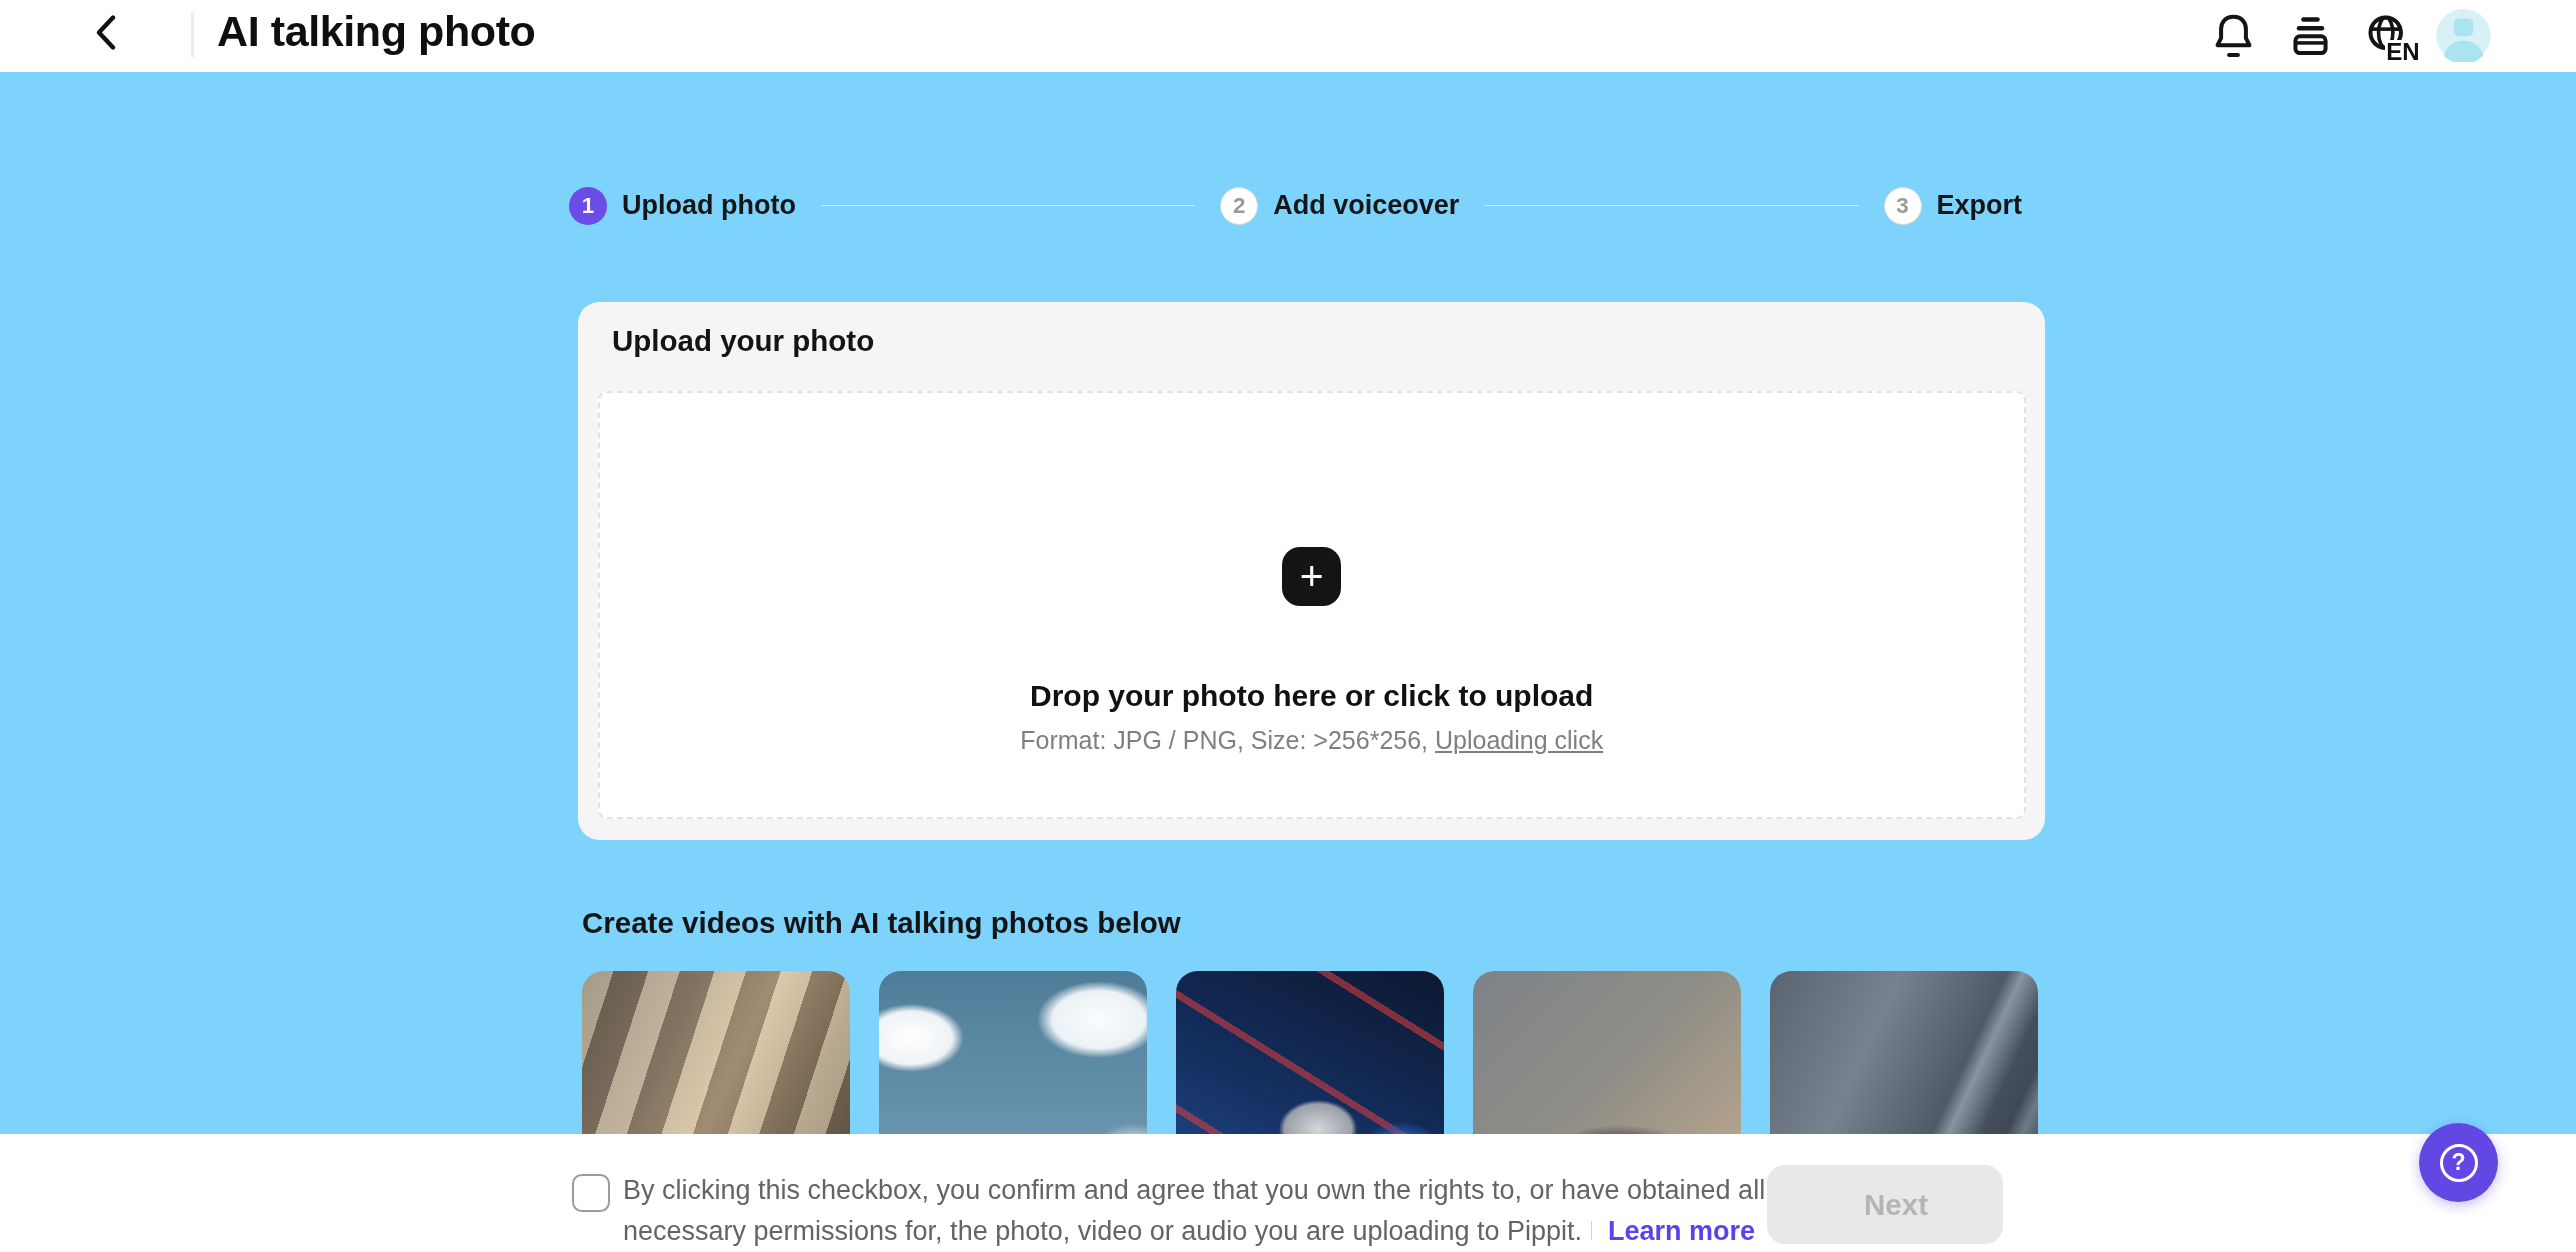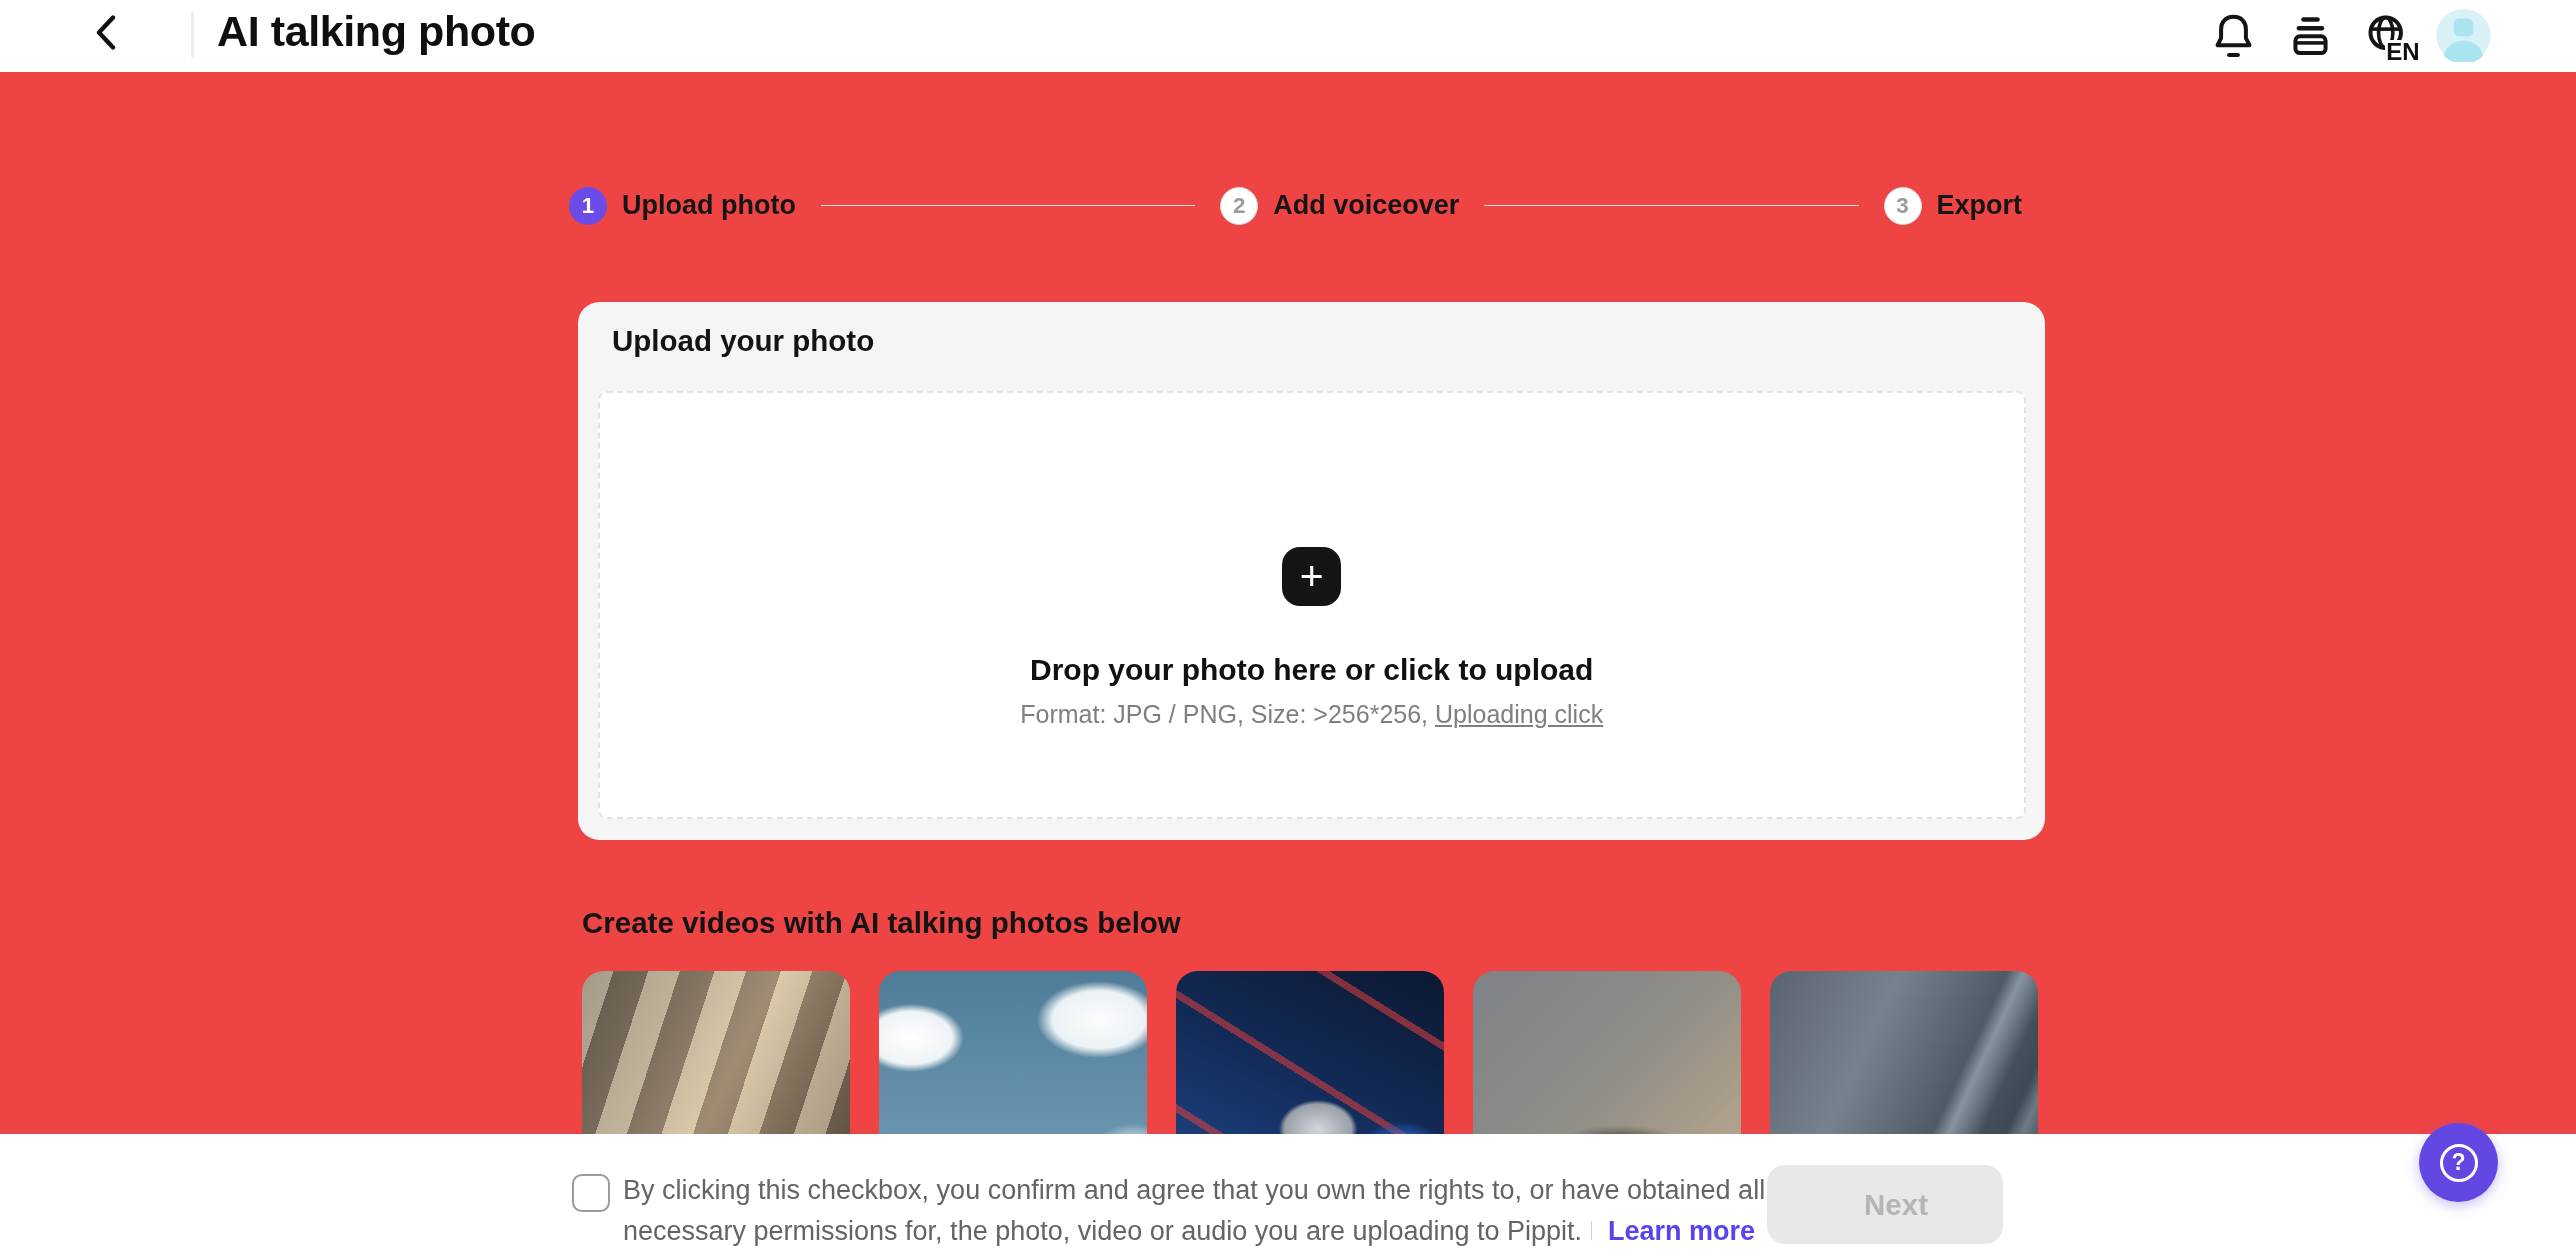--- a/index.html
+++ b/index.html
@@ -1,18 +1,18 @@
 <!DOCTYPE html>
 <html style="font-size:14.3px"><head>
 <meta charset="utf-8">
 <style>
   * { margin:0; padding:0; box-sizing:border-box; }
   html,body { width:2576px; height:1252px; overflow:hidden; background:#ffffff;
               font-family:"Liberation Sans", sans-serif; color:#141414; }
-  .stage { position:relative; width:2576px; height:1252px; background:#ef4444; }
+  .stage { position:relative; width:2576px; height:1252px; background:#7dd3fc; }
 
   
   .header { position:absolute; left:0; top:0; width:2576px; height:72px; background:#fff; }
   .back-btn { position:absolute; left:84px; top:10.7px; width:43px; height:47px;
               background:none; border:none; cursor:pointer; display:flex; align-items:center; justify-content:center; }
   .title-divider { position:absolute; left:191px; top:11.6px; width:2.7px; height:45px; background:#ececec; }
   .page-title { position:absolute; left:217px; top:7.2px; font-size:43px; font-weight:800;
                 letter-spacing:-0.4px; color:#0f0f0f; }
   .header-actions { position:absolute; right:85px; top:0; height:72px; display:flex; align-items:center; }
   .icon-btn { background:none; border:none; cursor:pointer; display:flex; align-items:center;
@@ -38,21 +38,21 @@
   
   .upload-card { position:absolute; left:578px; top:302px; width:1467px; height:538px;
                  background:#f5f5f5; border-radius:21.5px; }
   .upload-card h2 { position:absolute; left:34px; top:21.5px; font-size:29.5px; font-weight:700; color:#141414;text-align:center; }
   .dropzone { position:absolute; left:19.7px; top:89px; width:1428px; height:428px; background:#fff;
               border:2.7px dashed #e2e2e2; border-radius:9px; cursor:pointer;
               display:flex; flex-direction:column; align-items:center; padding-top:154px; }
   .plus-button { width:59px; height:59px; background:#141414; border-radius:18px; color:#fff;
                  display:flex; align-items:center; justify-content:center;
                  font-size:41px; font-weight:300; line-height:1; }
-  .drop-headline { margin-top:47px; font-size:30px; font-weight:600; color:#111; }
+  .drop-headline { margin-top:73px; font-size:30px; font-weight:600; color:#111; }
   .drop-subtext { margin-top:12.5px; font-size:25px; color:#7f7f7f; }
   .drop-subtext .tips-link { color:#7f7f7f; text-decoration:underline; cursor:pointer; }
 
   
   .gallery-title { position:absolute; left:582px; top:906px; font-size:29.5px; font-weight:700; color:#141414; }
   .photo-strip { position:absolute; left:582px; top:971px; width:1467px; height:163px;
                  overflow:hidden; display:flex; gap:29px; }
   .photo { width:268px; height:304px; border-radius:21.5px; flex:none; cursor:pointer; }
 
   .photo-1 { background:

